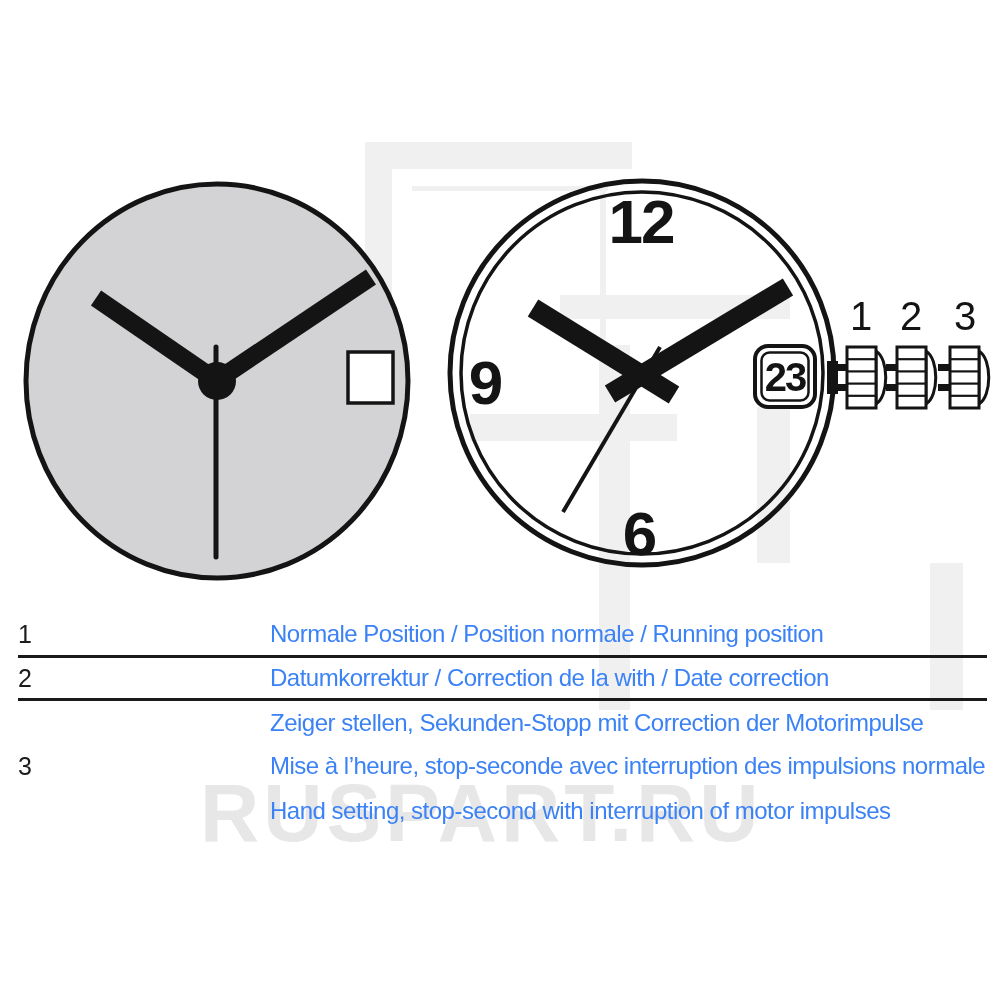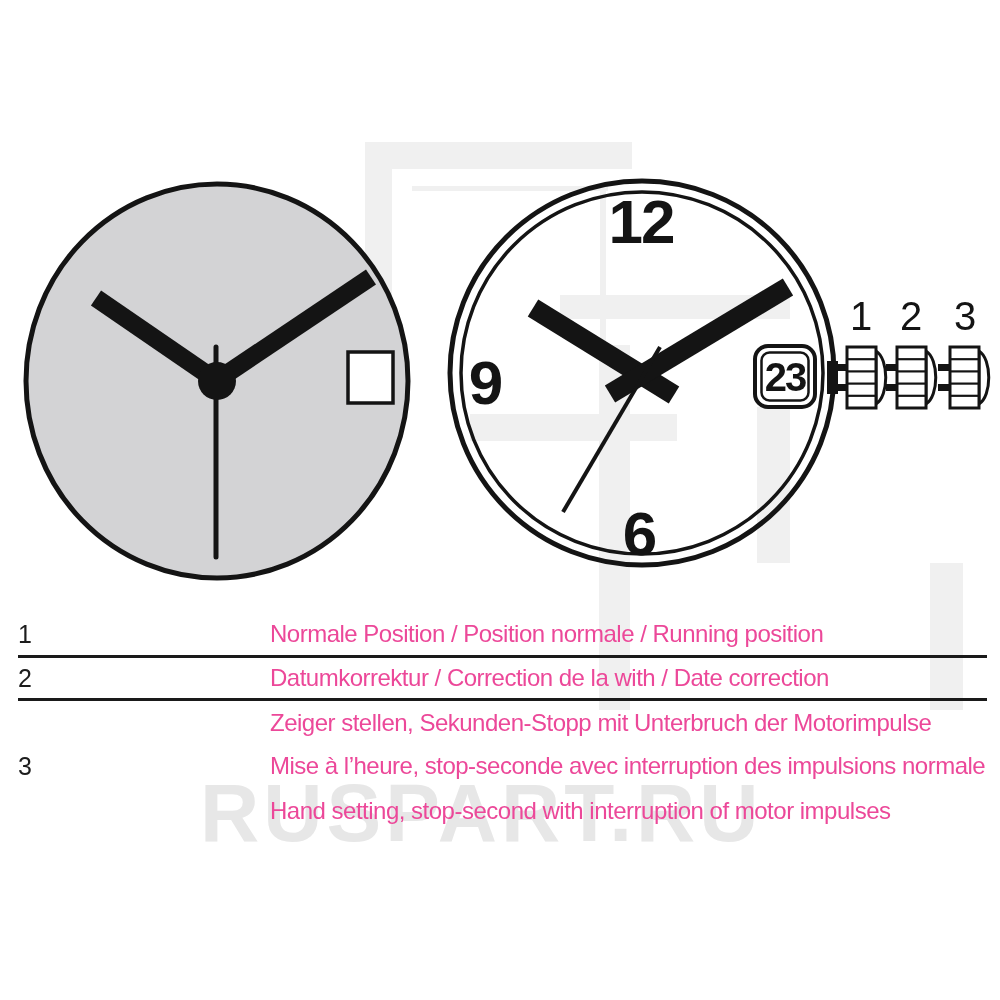--- a/index.html
+++ b/index.html
@@ -6,21 +6,21 @@
   #page{position:relative;width:1000px;height:1000px;background:#ffffff;overflow:hidden;
         font-family:"Liberation Sans", sans-serif;}
   
   .wm-bar{position:absolute;background:#f0f0f0;}
   .wm-text{position:absolute;left:200px;top:766px;font-size:82px;font-weight:bold;
            letter-spacing:4px;color:#e7e7e7;white-space:nowrap;}
   
   #diagram{position:absolute;left:0;top:0;}
   
   .tbl-num{position:absolute;left:18px;font-size:25px;color:#1c1c1c;}
-  .tbl-text{position:absolute;left:270px;font-size:24px;color:#ec4899;letter-spacing:-0.5px;white-space:nowrap;}
+  .tbl-text{position:absolute;left:270px;font-size:24px;color:#3b82f6;letter-spacing:-0.5px;white-space:nowrap;}
   .tbl-rule{position:absolute;left:18px;width:969px;height:3px;background:#1a1a1a;}
   svg text{font-family:"Liberation Sans", sans-serif;}
 </style>
 </head>
 <body>
 
 <div id="page">
 
   <div class="wm-bar" style="left:365px;top:142px;width:267px;height:27px;"></div>
   <div class="wm-bar" style="left:365px;top:142px;width:27px;height:320px;"></div>
@@ -108,19 +108,19 @@
 
   <div>
     <div class="tbl-num" style="top:620px;">1</div>
     <div class="tbl-text" style="top:620px;">Normale Position / Position normale / Running position</div>
     <div class="tbl-rule" style="top:655px;"></div>
 
     <div class="tbl-num" style="top:664px;">2</div>
     <div class="tbl-text" style="top:664px;">Datumkorrektur / Correction de la with / Date correction</div>
     <div class="tbl-rule" style="top:698px;"></div>
 
-    <div class="tbl-text" style="top:709px;">Zeiger stellen, Sekunden-Stopp mit Unterbruch der Motorimpulse</div>
+    <div class="tbl-text" style="top:709px;">Zeiger stellen, Sekunden-Stopp mit Correction der Motorimpulse</div>
     <div class="tbl-num" style="top:752px;">3</div>
     <div class="tbl-text" style="top:752px;">Mise à l’heure, stop-seconde avec interruption des impulsions normale</div>
     <div class="tbl-text" style="top:797px;">Hand setting, stop-second with interruption of motor impulses</div>
   </div>
 
 </div>
 
 </body></html>

